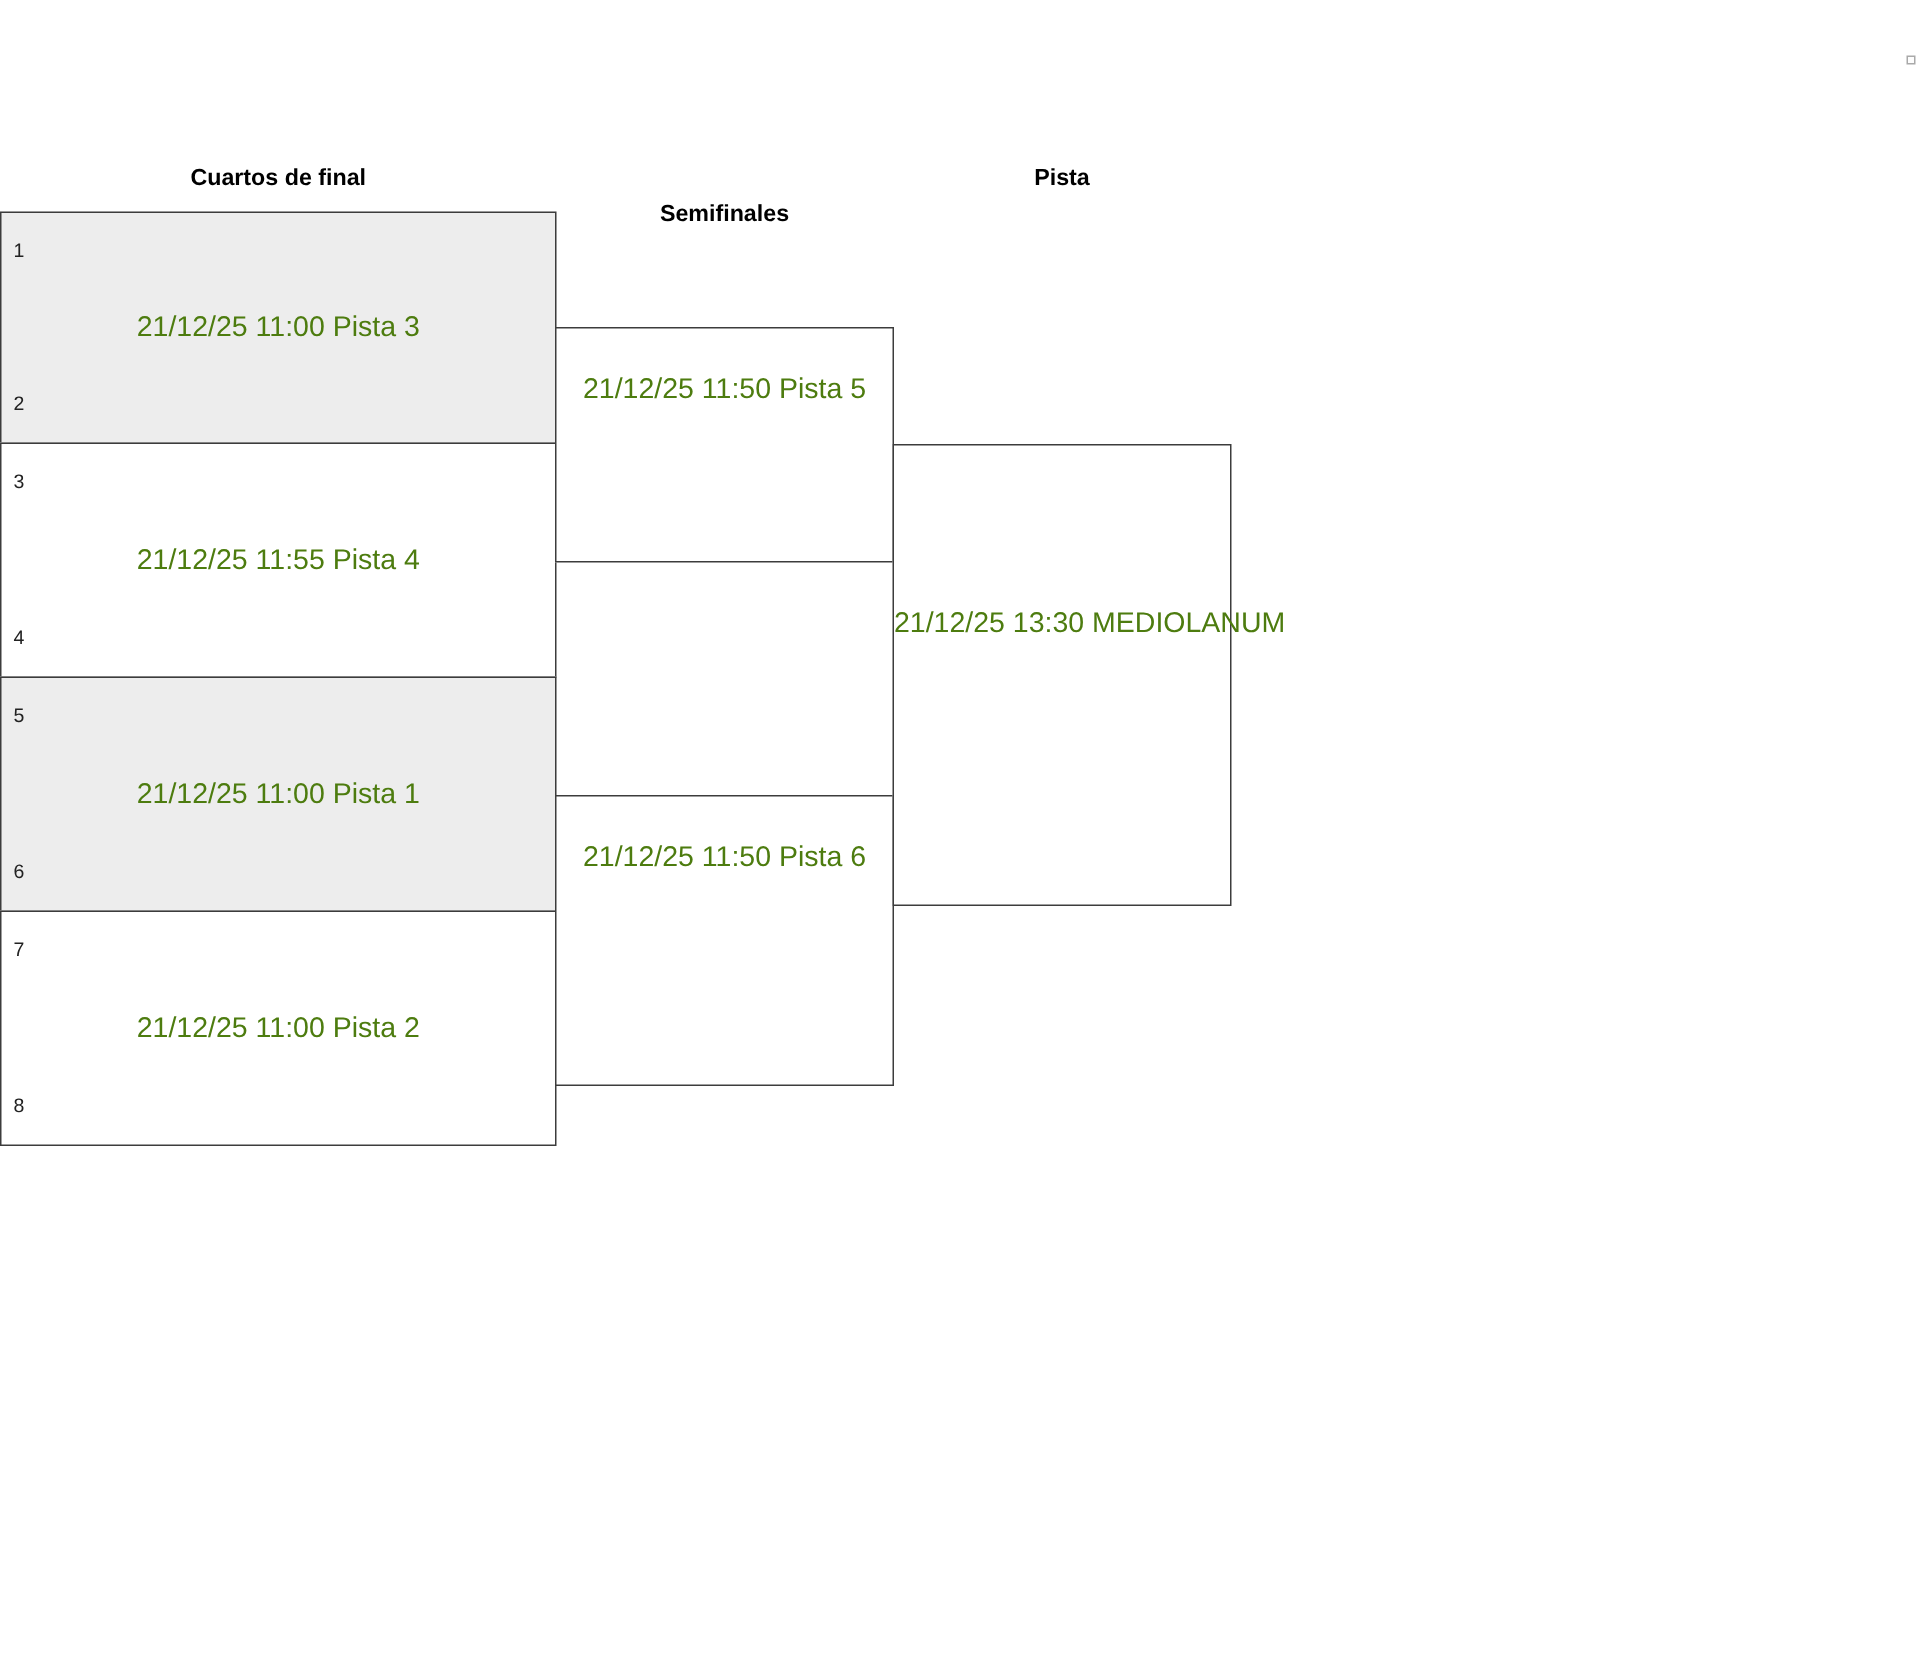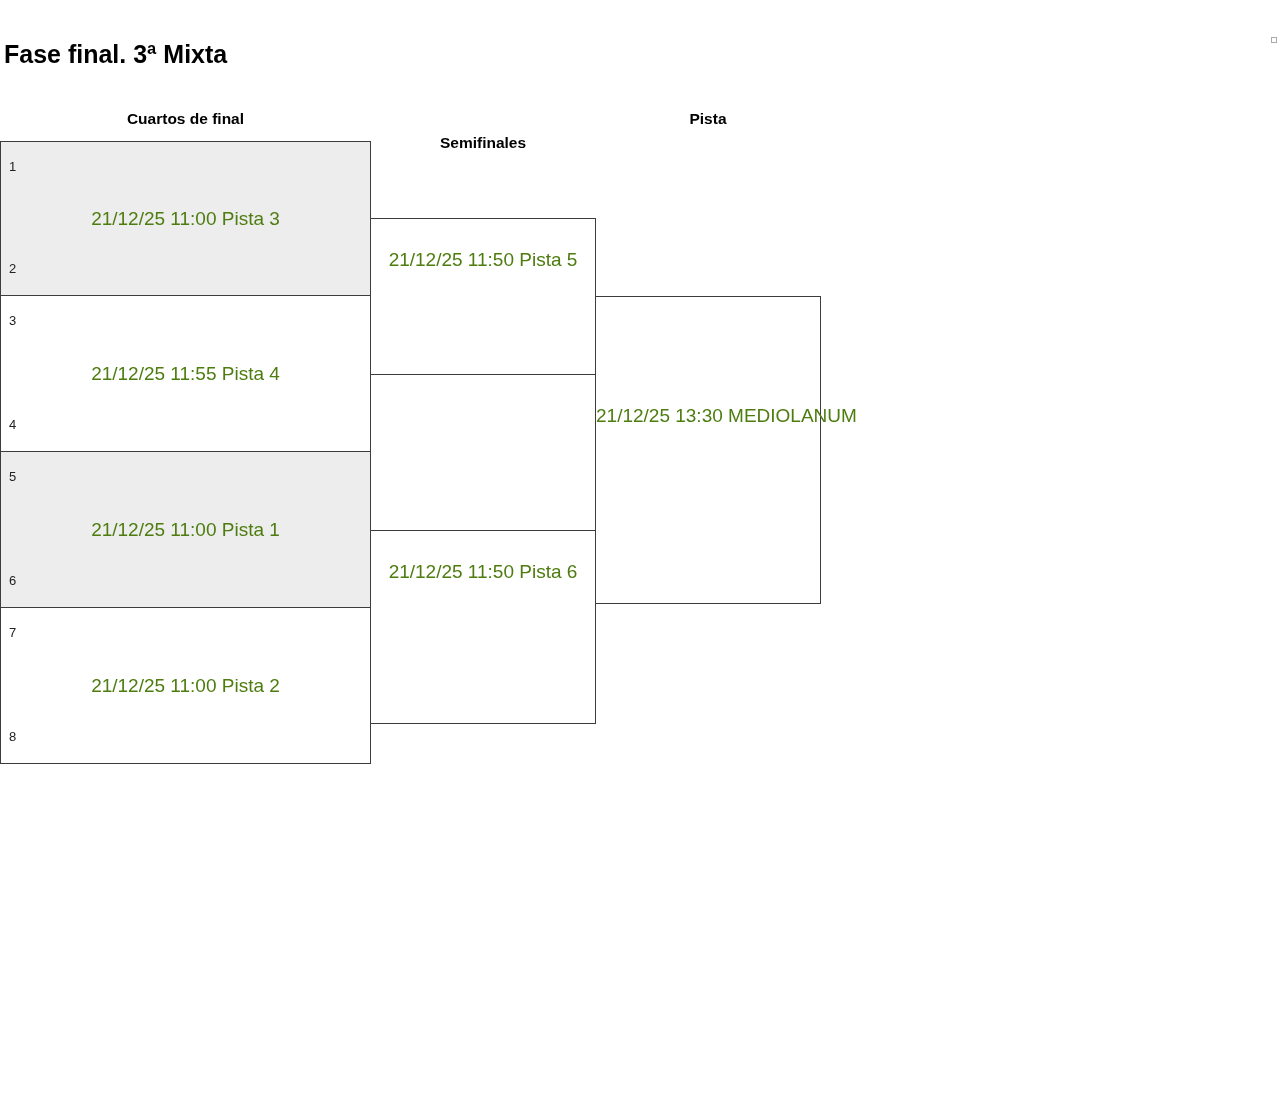--- a/index.html
+++ b/index.html
@@ -98,21 +98,20 @@
     border: 1px solid #a9a9a9;
     background: #fdfdfd;
     cursor: pointer;
   }
 </style>
 </head>
 <body>
 
 <div class="page">
 
-  <div class="page-subtitle">Fase final. 3ª Mixta</div>
 
   <div class="corner-icon"></div>
 
   <div class="col-header qf">Cuartos de final</div>
   <div class="col-header sf">Semifinales</div>
   <div class="col-header f">Pista</div>
 
   <div class="match qf qf1" style="background: rgb(237, 237, 237);">
     <span class="seed seed-top">1</span>
     <div class="info info-center">21/12/25 11:00 Pista 3</div>

